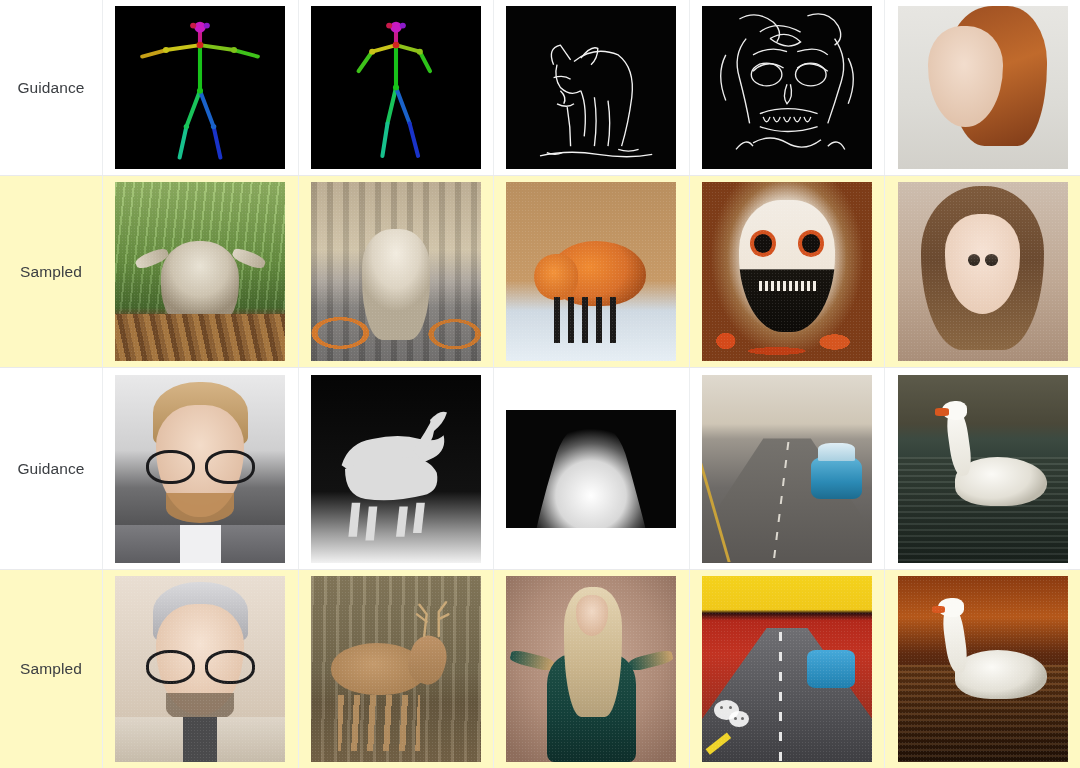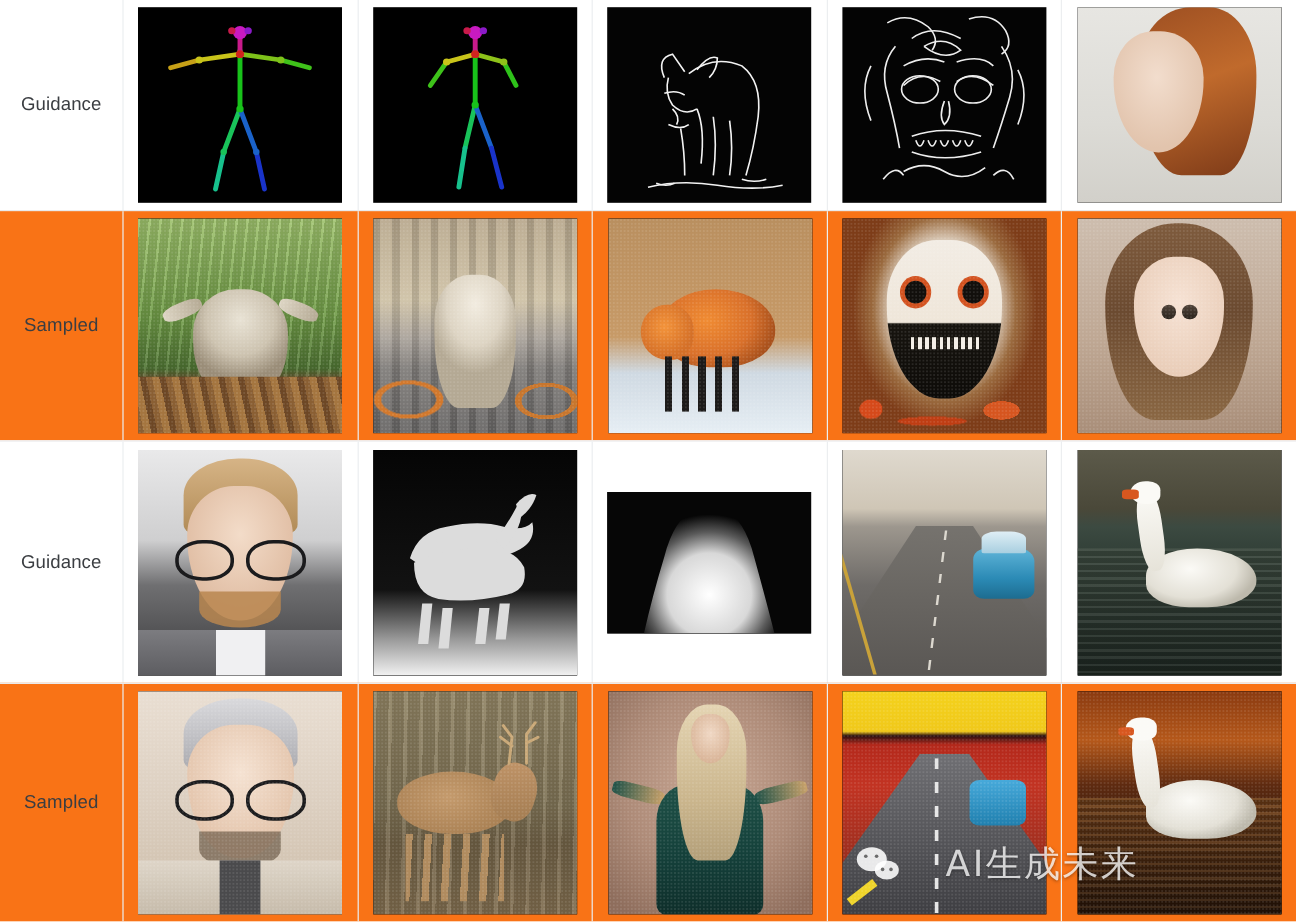--- a/index.html
+++ b/index.html
@@ -6,21 +6,21 @@
   html, body {
     width: 1080px; height: 768px;
     background: #ffffff;
     font-family: "Liberation Sans", sans-serif;
     overflow: hidden;
   }
   #grid { width: 1080px; height: 768px; display: flex; flex-direction: column; position: relative; }
 
   .row { display: flex; width: 100%; position: relative; }
   .row.guidance { background: #ffffff; }
-  .row.sampled  { background: #f97316; justify-content: center; }
+  .row.sampled  { background: #fef9c3; }
   .row + .row { border-top: 1px solid #e9eaec; }
 
   .row-r1 { height: 175px; }
   .row-r2 { height: 192px; }
   .row-r3 { height: 202px; }
   .row-r4 { height: 199px; }
 
   .label-cell {
     width: 103px; flex: 0 0 103px;
     display: flex; align-items: center; justify-content: center;
@@ -646,16 +646,15 @@
 
   <div id="watermark">
     <div class="wc-logo">
       <span class="b1"></span>
         <span class="b2"></span>
       <i class="d1"></i>
         <i class="d2"></i>
         <i class="d3"></i>
         <i class="d4"></i>
     </div>
-    <span class="wm-text2">AI生成未来</span>
   </div>
 
 </div>
 
 </body></html>

